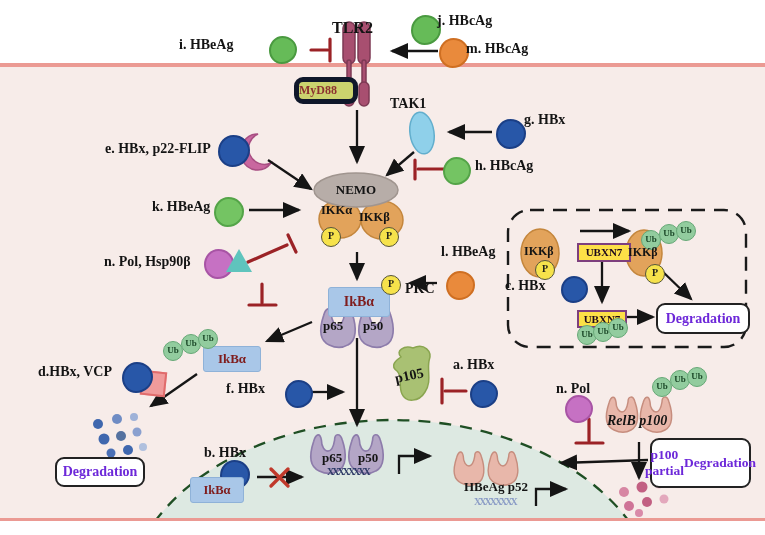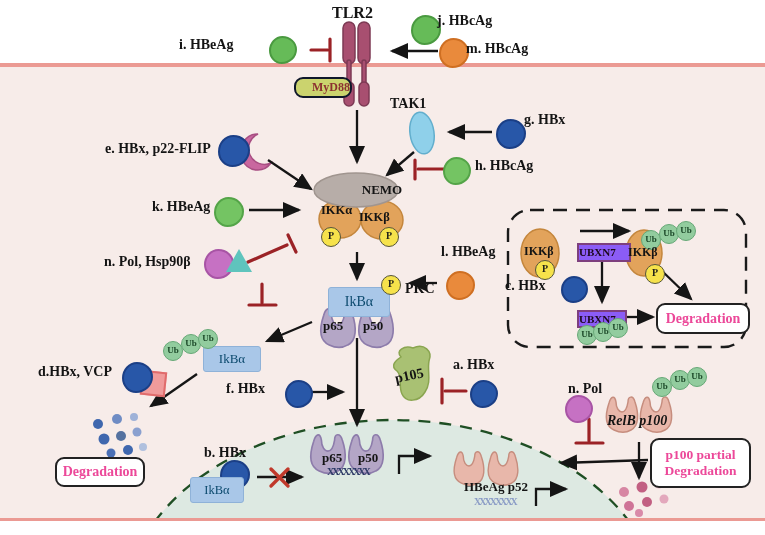--- a/index.html
+++ b/index.html
@@ -5,42 +5,42 @@
   html,body{margin:0;padding:0;background:#fff;}
   #fig{position:relative;width:765px;height:535px;background:#ffffff;overflow:hidden;
        font-family:"Liberation Serif","DejaVu Serif",serif;}
   .cellbg{position:absolute;left:0;top:67px;width:765px;height:451px;background:#f7ece9;}
   .memline{position:absolute;left:0;top:63px;width:765px;height:4px;background:#eb9a93;}
   .memline2{position:absolute;left:0;top:518px;width:765px;height:3px;background:#eb9a93;}
   svg.art{position:absolute;left:0;top:0;}
   .lbl{position:absolute;font-weight:bold;font-size:14px;color:#141414;white-space:nowrap;line-height:1.05;}
   .lbl.big{font-size:16px;}
   .lbl.small{font-size:12px;}
-  .onshape{text-align:center;margin-left:26px;}
+  .onshape{text-align:center;}
   .blob{position:absolute;border:2px solid rgba(0,0,0,0.25);
         border-radius:48% 52% 55% 45% / 52% 48% 52% 48%;}
   .blob.green{background:#66bb58;border-color:#4a9a40;}
   .blob.green2{background:#74c463;border-color:#54a448;}
   .blob.orange{background:#e98a3c;border-color:#cf6f22;}
   .blob.blue{background:#2857a8;border-color:#1b3f86;}
   .blob.purple{background:#c671c3;border-color:#a854a5;}
-  .pill{position:absolute;background:#cbd36e;border:2px solid #0f172a;border-radius:9px;
-        color:#8c3030;font-weight:bold;font-size:12px;text-align:right;line-height:16px;}
+  .pill{position:absolute;background:#cbd36e;border:5px solid #0f172a;border-radius:9px;
+        color:#8c3030;font-weight:bold;font-size:12px;text-align:left;line-height:16px;}
   .rectp{position:absolute;background:#a9c7e8;border:1px solid #8fb2d8;border-radius:3px;
-         color:#0c4a6e;font-weight:normal;text-align:center;}
-  .ubx{position:absolute;background:#8b5cf6;border:2px solid #7e3f7e;color:#1c081c;
-       font-weight:bold;font-size:11px;}
+         color:#7f1d1d;font-weight:bold;text-align:center;}
+  .ubx{position:absolute;background:#fde047;border:2px solid #7e3f7e;color:#1c081c;
+       font-weight:bold;font-size:11px;text-align:center;}
   .ub{position:absolute;width:18px;height:18px;border-radius:50%;background:#92cc9e;
       border:1px solid #67a877;color:#1d4a2a;font-weight:bold;font-size:9px;
       text-align:center;line-height:17px;}
   .pmark{position:absolute;width:18px;height:18px;border-radius:50%;background:#f6e24b;
       border:1.5px solid #55553a;color:#22221a;font-weight:bold;font-size:10px;
       text-align:center;line-height:16px;}
   .degbox{position:absolute;background:#fff;border:2px solid #222;border-radius:9px;
-      font-weight:bold;font-size:14px;color:#ec4899;text-align:center;
+      font-weight:bold;font-size:14px;color:#6d28d9;text-align:center;
       display:flex;align-items:center;justify-content:center;}
   .tri{position:absolute;width:0;height:0;border-left:13px solid transparent;
       border-right:13px solid transparent;border-bottom:23px solid #5fc4bd;}
   .sq{position:absolute;width:21px;height:21px;background:#f09b9b;border:2px solid #e06c6c;
       transform:rotate(6deg);}
   .dna{position:absolute;font-weight:bold;font-size:10px;letter-spacing:-2px;}
 </style>
 </head>
 <body>
 
@@ -217,54 +217,54 @@
   <div class="ub" style="left:652px;top:377px;">Ub</div>
   <div class="ub" style="left:670px;top:370px;">Ub</div>
   <div class="ub" style="left:687px;top:367px;">Ub</div>
 
   <div class="pmark" style="left:321px;top:227px;">P</div>
   <div class="pmark" style="left:379px;top:227px;">P</div>
   <div class="pmark" style="left:381px;top:275px;">P</div>
   <div class="pmark" style="left:535px;top:260px;">P</div>
   <div class="pmark" style="left:645px;top:264px;">P</div>
 
-  <div class="lbl big" style="left:332px;top:5px;">TLR2</div>
+  <div class="lbl big" style="left:332px;top:20px;">TLR2</div>
   <div class="lbl" style="left:437px;top:14px;">j. HBcAg</div>
   <div class="lbl" style="left:466px;top:42px;">m. HBcAg</div>
   <div class="lbl" style="left:179px;top:38px;">i. HBeAg</div>
   <div class="lbl" style="left:390px;top:97px;">TAK1</div>
   <div class="lbl" style="left:524px;top:113px;">g. HBx</div>
   <div class="lbl" style="left:475px;top:159px;">h. HBcAg</div>
   <div class="lbl" style="left:105px;top:142px;">e. HBx, p22-FLIP</div>
   <div class="lbl" style="left:152px;top:200px;">k. HBeAg</div>
   <div class="lbl" style="left:104px;top:255px;">n. Pol, Hsp90β</div>
   <div class="lbl" style="left:441px;top:245px;">l. HBeAg</div>
   <div class="lbl" style="left:405px;top:282px;">PKC</div>
   <div class="lbl" style="left:505px;top:279px;">c. HBx</div>
   <div class="lbl" style="left:38px;top:365px;">d.HBx, VCP</div>
   <div class="lbl" style="left:226px;top:382px;">f. HBx</div>
   <div class="lbl" style="left:453px;top:358px;">a. HBx</div>
   <div class="lbl" style="left:204px;top:446px;">b. HBx</div>
-  <div class="lbl" style="left:556px;top:382px;margin-left:12px;">n. Pol</div>
+  <div class="lbl" style="left:556px;top:382px;">n. Pol</div>
 
   <div class="lbl onshape" style="left:330px;top:183px;width:52px;font-size:13px;">NEMO</div>
   <div class="lbl small" style="left:321px;top:204px;font-size:12.5px;">IKKα</div>
   <div class="lbl small" style="left:359px;top:211px;font-size:12.5px;">IKKβ</div>
   <div class="lbl small" style="left:524px;top:245px;">IKKβ</div>
   <div class="lbl small" style="left:628px;top:246px;">IKKβ</div>
   <div class="lbl small" style="left:323px;top:319px;font-size:13px;">p65</div>
   <div class="lbl small" style="left:363px;top:319px;font-size:13px;">p50</div>
   <div class="lbl" style="left:395px;top:369px;transform:rotate(-12deg);">p105</div>
   <div class="lbl small" style="left:322px;top:451px;font-size:13px;">p65</div>
   <div class="lbl small" style="left:358px;top:451px;font-size:13px;">p50</div>
   <div class="lbl small" style="left:464px;top:480px;font-size:13px;">HBeAg p52</div>
   <div class="lbl" style="left:607px;top:414px;font-style:italic;">RelB p100</div>
 
   <div class="dna" style="left:327px;top:466px;color:#2d3a66;">XXXXXXXX</div>
   <div class="dna" style="left:474px;top:496px;color:#8b9cc6;">XXXXXXXX</div>
 
   <div class="degbox" style="left:55px;top:457px;width:86px;height:26px;">Degradation</div>
   <div class="degbox" style="left:656px;top:303px;width:90px;height:27px;">Degradation</div>
-  <div class="degbox" style="left:650px;top:438px;width:97px;height:46px;flex-direction:column;font-size:13.5px;">
+  <div class="degbox" style="left:650px;top:438px;width:97px;height:46px;font-size:13.5px;">
     <div>p100 partial</div>
     <div>Degradation</div>
   </div>
 </div>
 
 </body></html>

